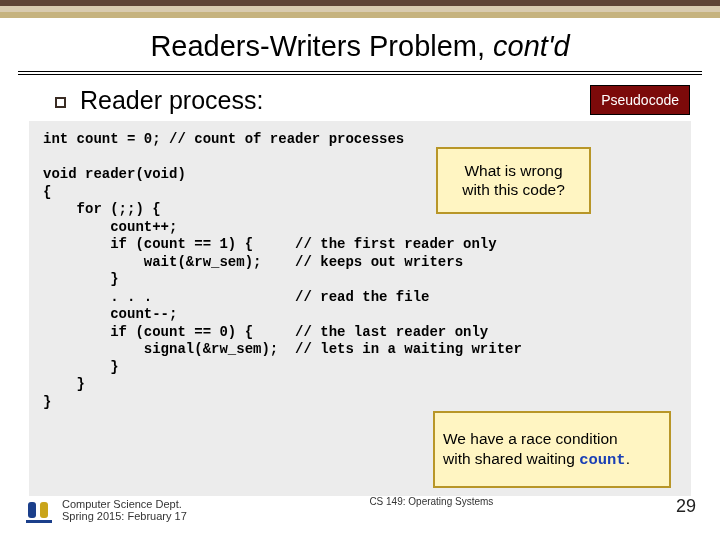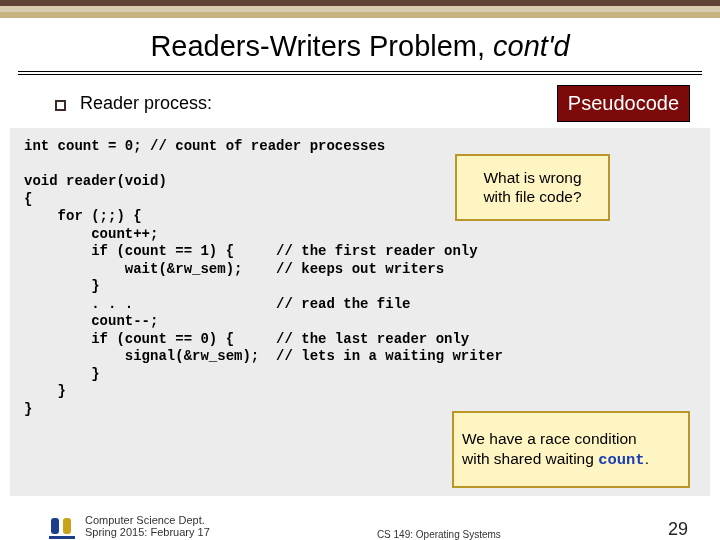--- a/index.html
+++ b/index.html
@@ -9,26 +9,26 @@
   .stripe { display: block; width: 100%; }
   .stripe.top    { height: 6px; background: #5f4436; }
   .stripe.mid    { height: 6px; background: #d9cbb0; }
   .stripe.bot    { height: 6px; background: #c6b37f; }
   h1.title { font-size: 29px; font-weight: normal; text-align: center; margin: 12px 30px 8px; color: #000; }
   h1.title .italic { font-style: italic; }
   .hr-thin { height: 1px; background: #000; margin: 0 18px; }
   .hr-th2  { height: 1px; background: #000; margin: 2px 18px 0; }
   .section-row { display: flex; align-items: center; margin: 10px 30px 6px 55px; position: relative; }
   .bullet-sq { width: 11px; height: 11px; border: 2px solid #3a2c24; margin-right: 14px; margin-top: 4px; }
-  .section-text { font-size: 18px; color: #000; flex: 1; }
-  .pseudocode-badge { background: #7c0a0a; color: #fff; font-size: 20px; padding: 6px 10px; border: 1px solid #000; }
-  .codeblock { background: #ececec; margin: 0 10px; padding: 10px 14px 12px 14px; font-family: "Courier New", Courier, monospace; font-size: 14px; line-height: 1.25; font-weight: bold; color: #000; position: relative; flex: 1; white-space: pre; overflow: hidden; }
+  .section-text { font-size: 25px; color: #000; flex: 1; }
+  .pseudocode-badge { background: #7c0a0a; color: #fff; font-size: 14px; padding: 6px 10px; border: 1px solid #000; }
+  .codeblock { background: #ececec; margin: 0 29px; padding: 10px 14px 12px 14px; font-family: "Courier New", Courier, monospace; font-size: 14px; line-height: 1.25; font-weight: bold; color: #000; position: relative; flex: 1; white-space: pre; overflow: hidden; }
   .callout { position: absolute; background: #fff5c2; border: 2px solid #b89628; padding: 12px 10px; font-family: Arial, sans-serif; font-weight: normal; font-size: 15.5px; text-align: center; white-space: normal; line-height: 1.25; }
   .callout .mono { font-family: Liberation Mono, monospace; font-weight: bold; color: #1a3fb5; }
-  .footer { display: flex; align-items: flex-end; justify-content: space-between; height: 44px; padding: 0 32px; font-size: 11px; color: #333; margin-left: 15px; }
+  .footer { display: flex; align-items: flex-start; justify-content: space-between; height: 44px; padding: 0 24px; font-size: 11px; color: #333; }
   .footer-left { display: flex; align-items: center; gap: 8px; }
   .logo { width: 30px; height: 28px; position: relative; }
   .logo svg { display: block; }
   .footer-center { text-align: center; flex: 1; font-size: 10px; }
   .footer-right { font-size: 18px; color: #222; }
 </style>
 </head>
 <body>
 
 <div class="slide">
@@ -63,21 +63,21 @@
         }
         . . .                 // read the file
         count--;
         if (count == 0) {     // the last reader only
             signal(&amp;rw_sem);  // lets in a waiting writer
         }
     }
 }</span>
     <div class="callout" style="top:26px; right:100px; width:155px;">
       <span>What is wrong</span><br>
-      <span>with file code?</span>
+      <span>with this code?</span>
     </div>
     <div class="callout" style="bottom:8px; right:20px; width:238px; text-align:left; padding:16px 8px;">
       <span>We have a race condition</span><br>
       <span>with shared waiting </span><span class="mono">count</span><span>.</span>
     </div>
   </div>
 
   <div class="footer">
     <div class="footer-left">
       <div class="logo">

